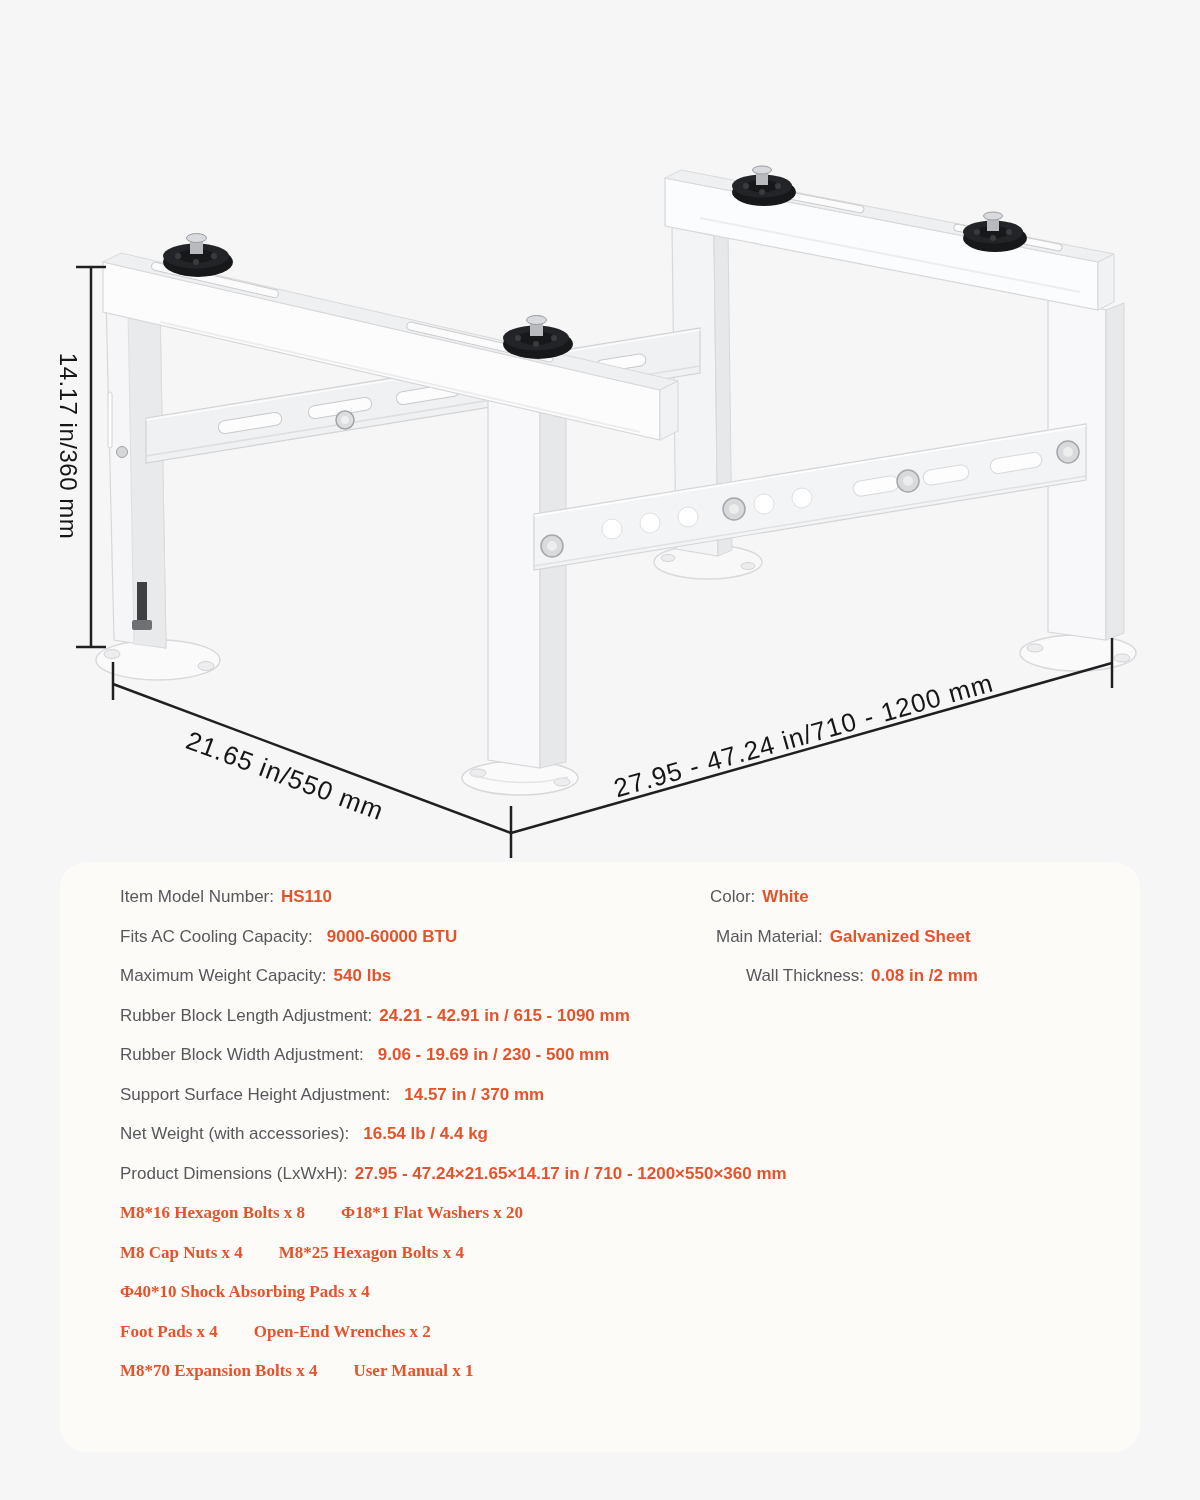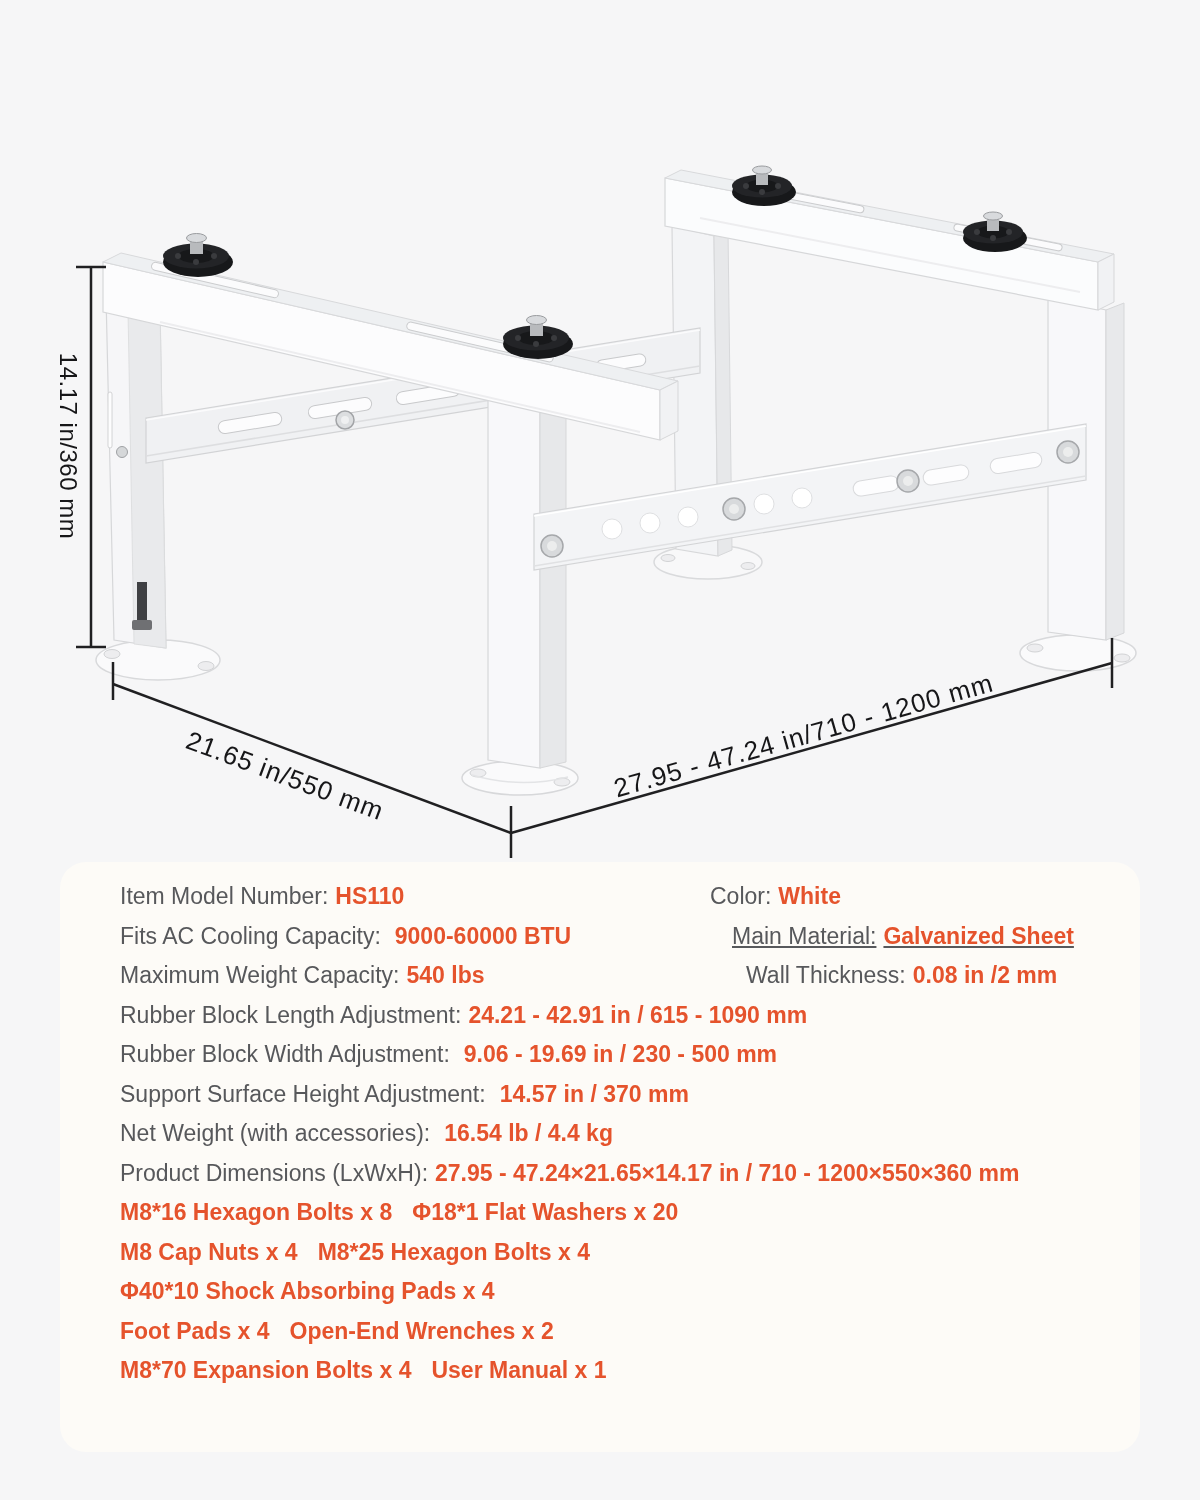--- a/index.html
+++ b/index.html
@@ -10,31 +10,31 @@
   }
   .stage{position:absolute;inset:0;}
   #product-svg{position:absolute;top:0;left:0;}
 
   
   .panel{
     position:absolute;left:60px;top:862px;width:1080px;height:590px;
     background:#fdfbf7;border-radius:26px;box-sizing:border-box;
     padding:15px 20px 0 60px;
   }
-  .row{font-size:23px;line-height:39.5px;white-space:nowrap;color:#57585b;}
+  .row{font-size:17px;line-height:39.5px;white-space:nowrap;color:#57585b;}
   .row .v{color:#e5532c;font-weight:700;margin-left:7px;}
   .row .v.wide{margin-left:14px;}
   .pair-row{position:relative;}
   .pair-row .right{position:absolute;top:0;}
   .pair-row.pr1 .right{left:590px;}
-  .pair-row.pr2 .right{left:612px;text-decoration:underline;}
+  .pair-row.pr2 .right{left:596px;}
   .pair-row.pr3 .right{left:626px;text-align:right;}
   .acc{display:flex;}
   .acc-label{width:145px;flex:none;}
-  .acc-line{display:flex;gap:20px;}
+  .acc-line{display:flex;gap:36px;font-family:Liberation Serif, serif;}
   .acc-line .v{margin-left:0;}
 </style>
 </head>
 <body>
 
 <div class="stage">
 
   <svg id="product-svg" width="1200" height="860" viewBox="0 0 1200 860">
 
     <g>

